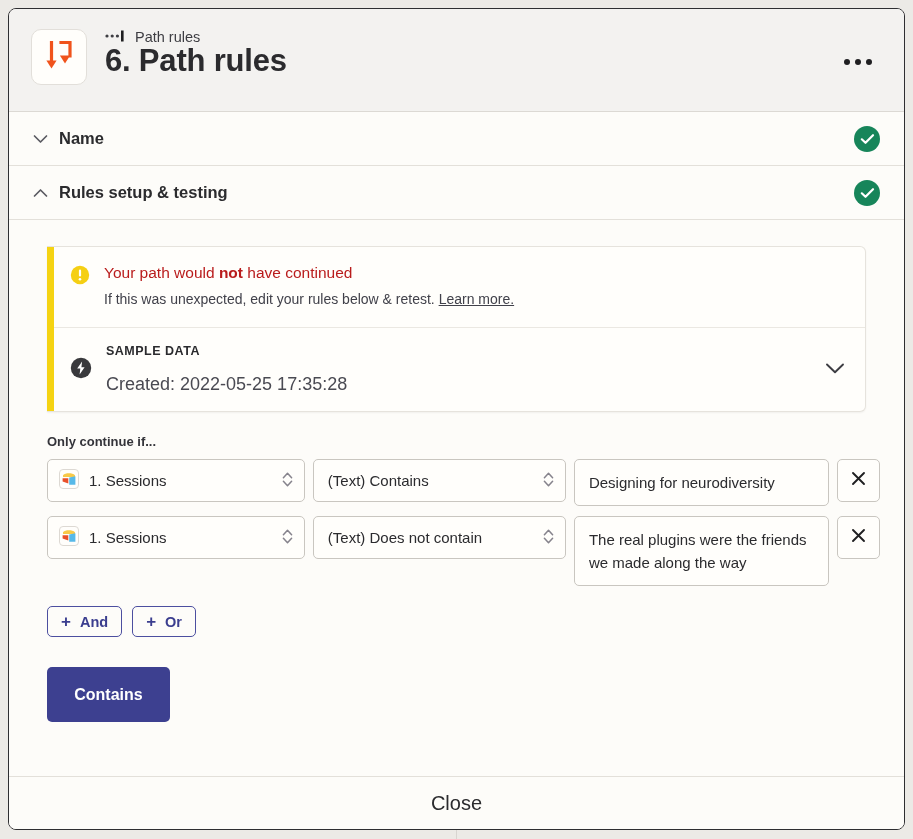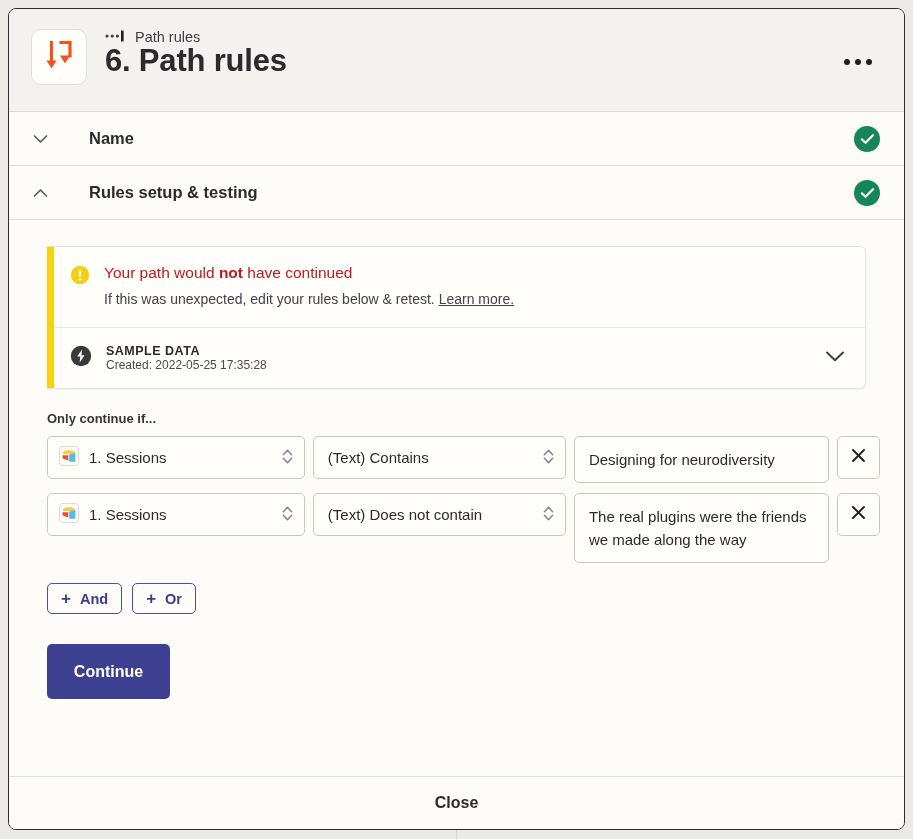--- a/index.html
+++ b/index.html
@@ -94,21 +94,20 @@
   }
 
   
   .acc-row {
     display: flex; align-items: center;
     padding: 0 24px 0 22px;
     height: 54px;
     border-bottom: 1px solid #e3e0da;
     cursor: pointer;
     background: #fdfcf9;
-    gap: 30px;
   }
   .acc-chev {
     width: 18px; height: 18px;
     flex: none;
     margin-right: 10px;
     display: flex; align-items: center; justify-content: center;
   }
   .acc-label {
     font-size: 16.5px;
     font-weight: bold;
@@ -178,23 +177,23 @@
   }
   .bolt-ico { flex: none; }
   .sample-txt { margin-left: 14px; flex: 1; }
   .sample-title {
     font-size: 12.5px;
     font-weight: bold;
     letter-spacing: 0.5px;
     color: #2b2b2e;
   }
   .sample-sub {
-    font-size: 12px;
+    font-size: 18px;
     color: #4a4a52;
-    margin-top: 0;
+    margin-top: 16px;
   }
   .sample-chev { cursor: pointer; padding: 4px 2px; }
 
   
   .only-lbl {
     font-size: 13px;
     font-weight: bold;
     color: #34343a;
     margin: 22px 0 10px 16px;
   }
@@ -266,22 +265,22 @@
 
   
   .footer {
     border-top: 1px solid #e3e0da;
     height: 53px;
     display: flex; align-items: center; justify-content: center;
     background: #fdfcf9;
     cursor: pointer;
   }
   .footer-lbl {
-    font-size: 16px;
-    font-weight: bold;
+    font-size: 20px;
+    font-weight: normal;
     color: #2b2b2e;
     text-align: center;
   }
 </style>
 </head>
 <body>
 
 <div class="stage">
   <div class="bg-seam"></div>
   <div class="bg-seam-line"></div>
@@ -475,21 +474,21 @@
         <div class="ao-btn">
           <span class="ao-plus">+</span>
           <span>And</span>
         </div>
         <div class="ao-btn">
           <span class="ao-plus">+</span>
           <span>Or</span>
         </div>
       </div>
 
-      <button class="continue">Continue</button>
+      <button class="continue">Contains</button>
     </div>
 
     <div class="footer">
       <span class="footer-lbl">Close</span>
     </div>
 
   </div>
 </div>
 
 </body></html>

